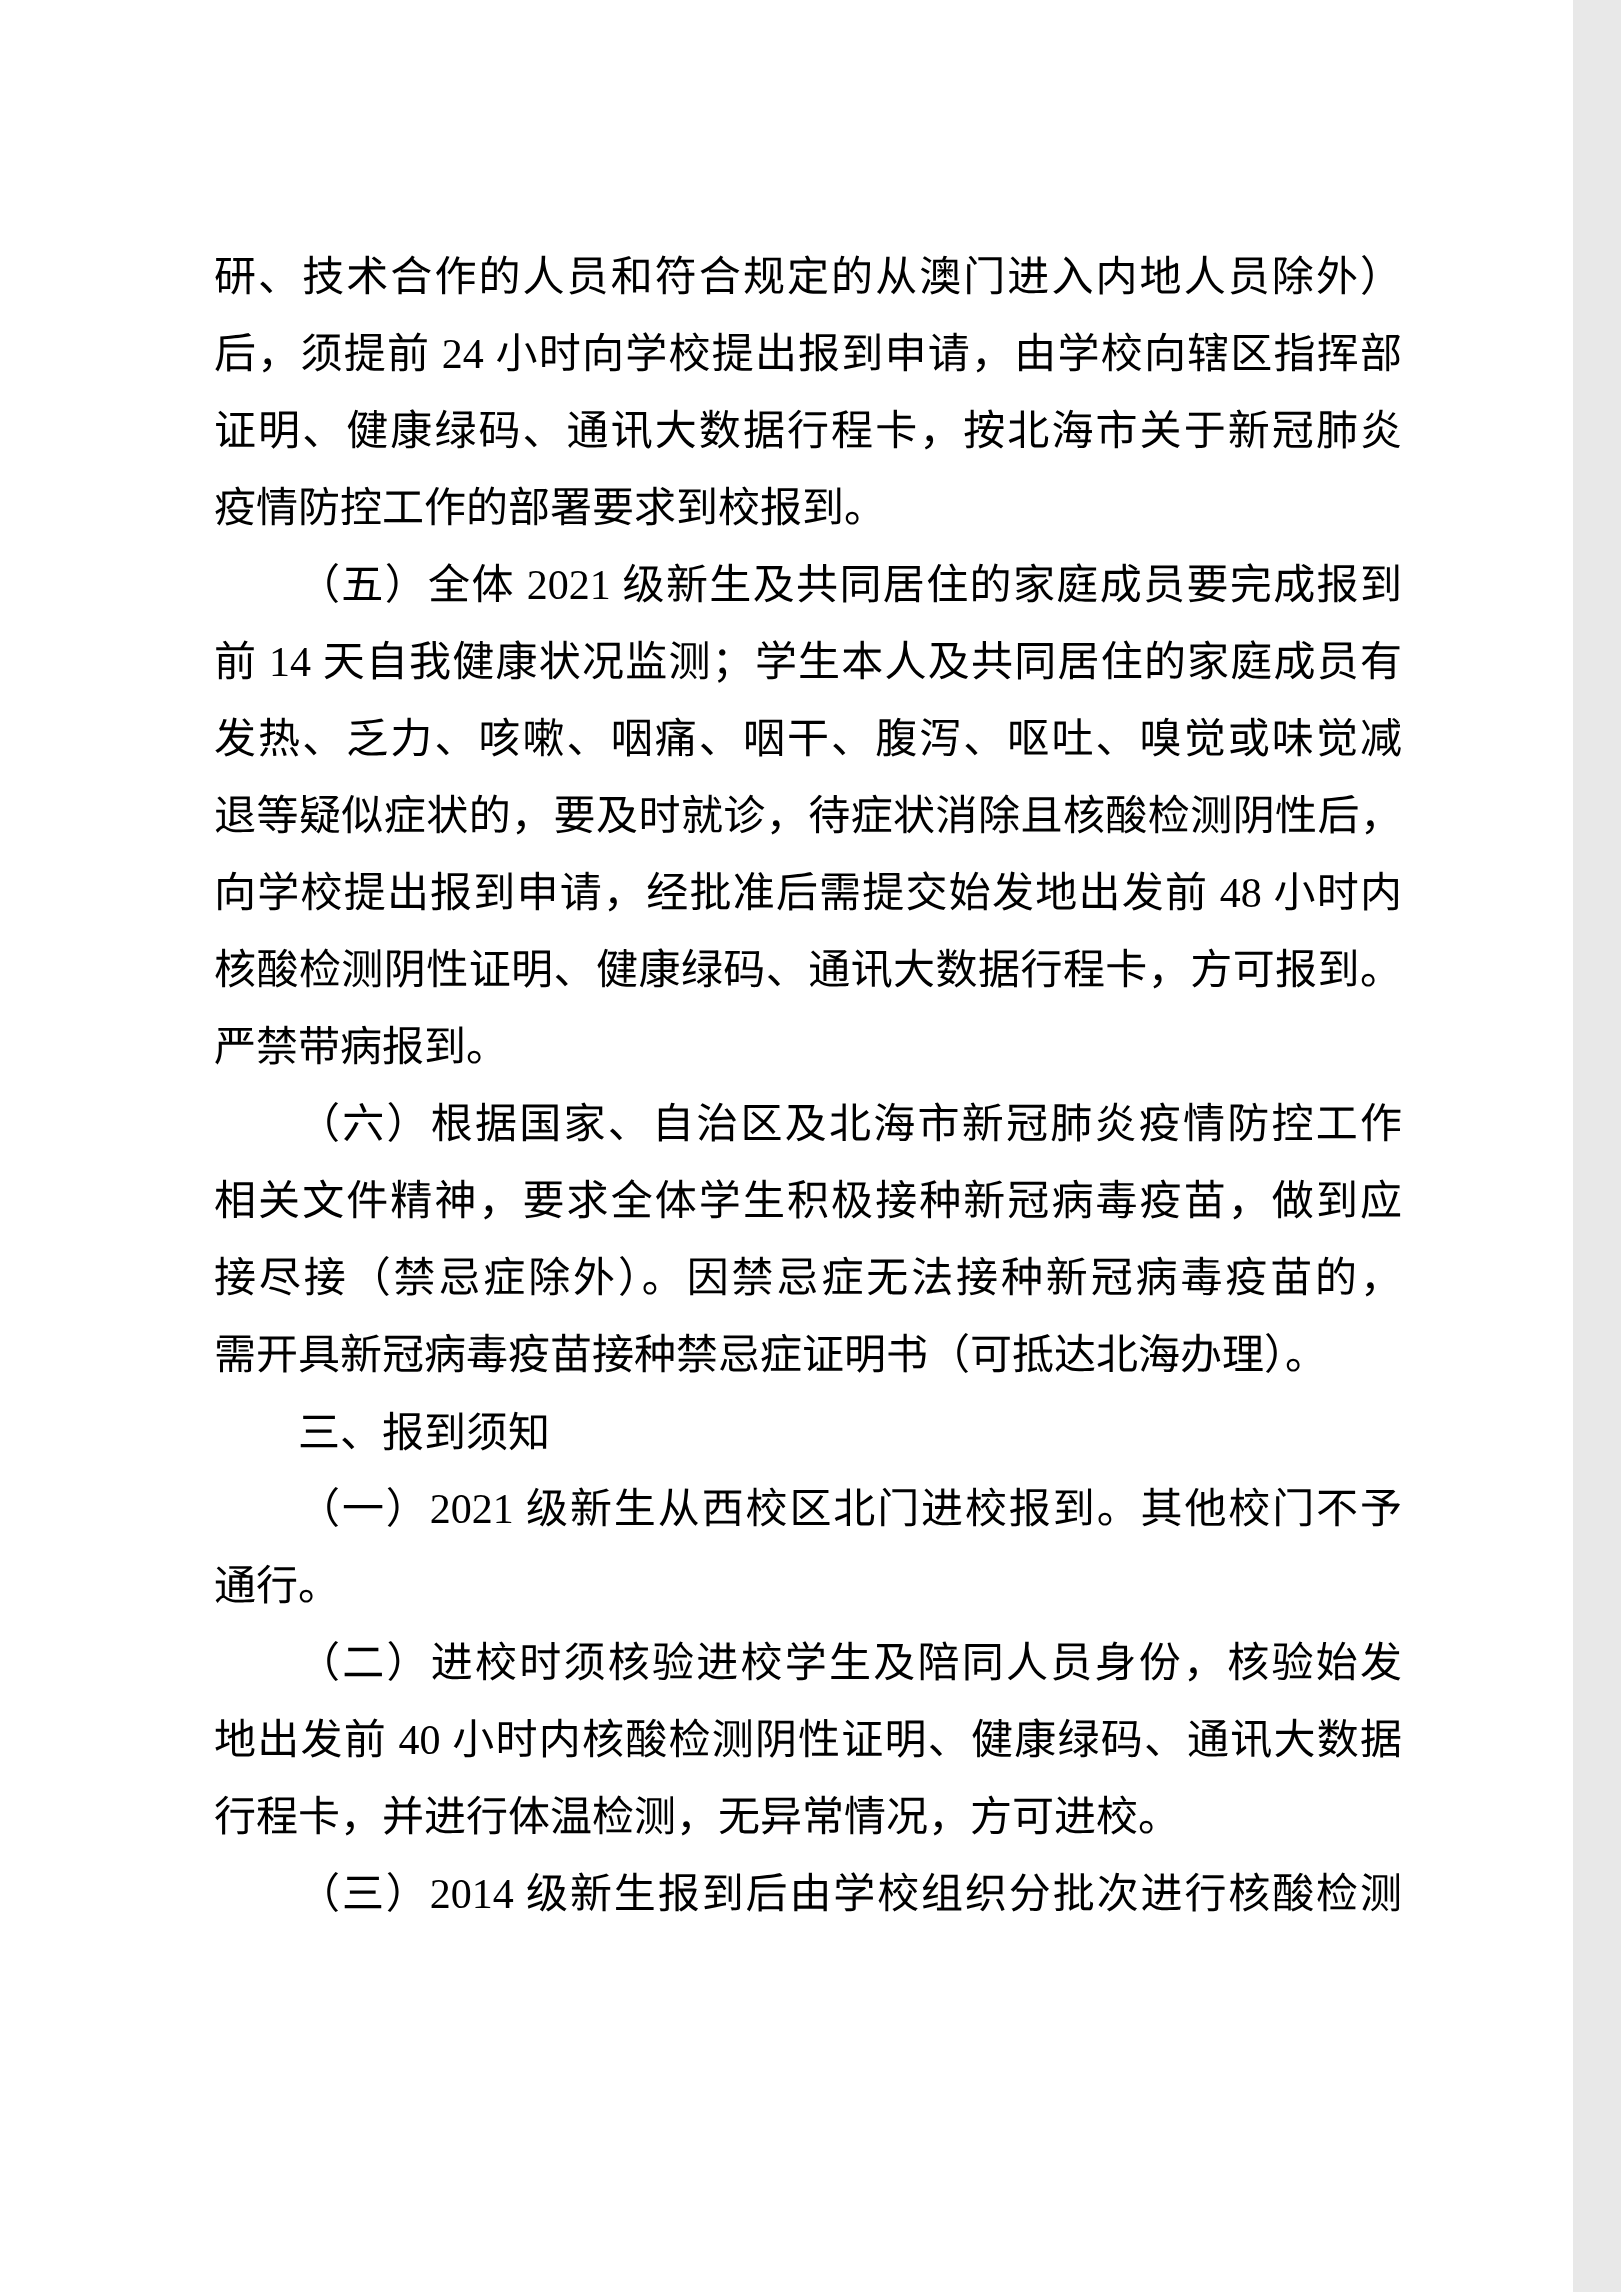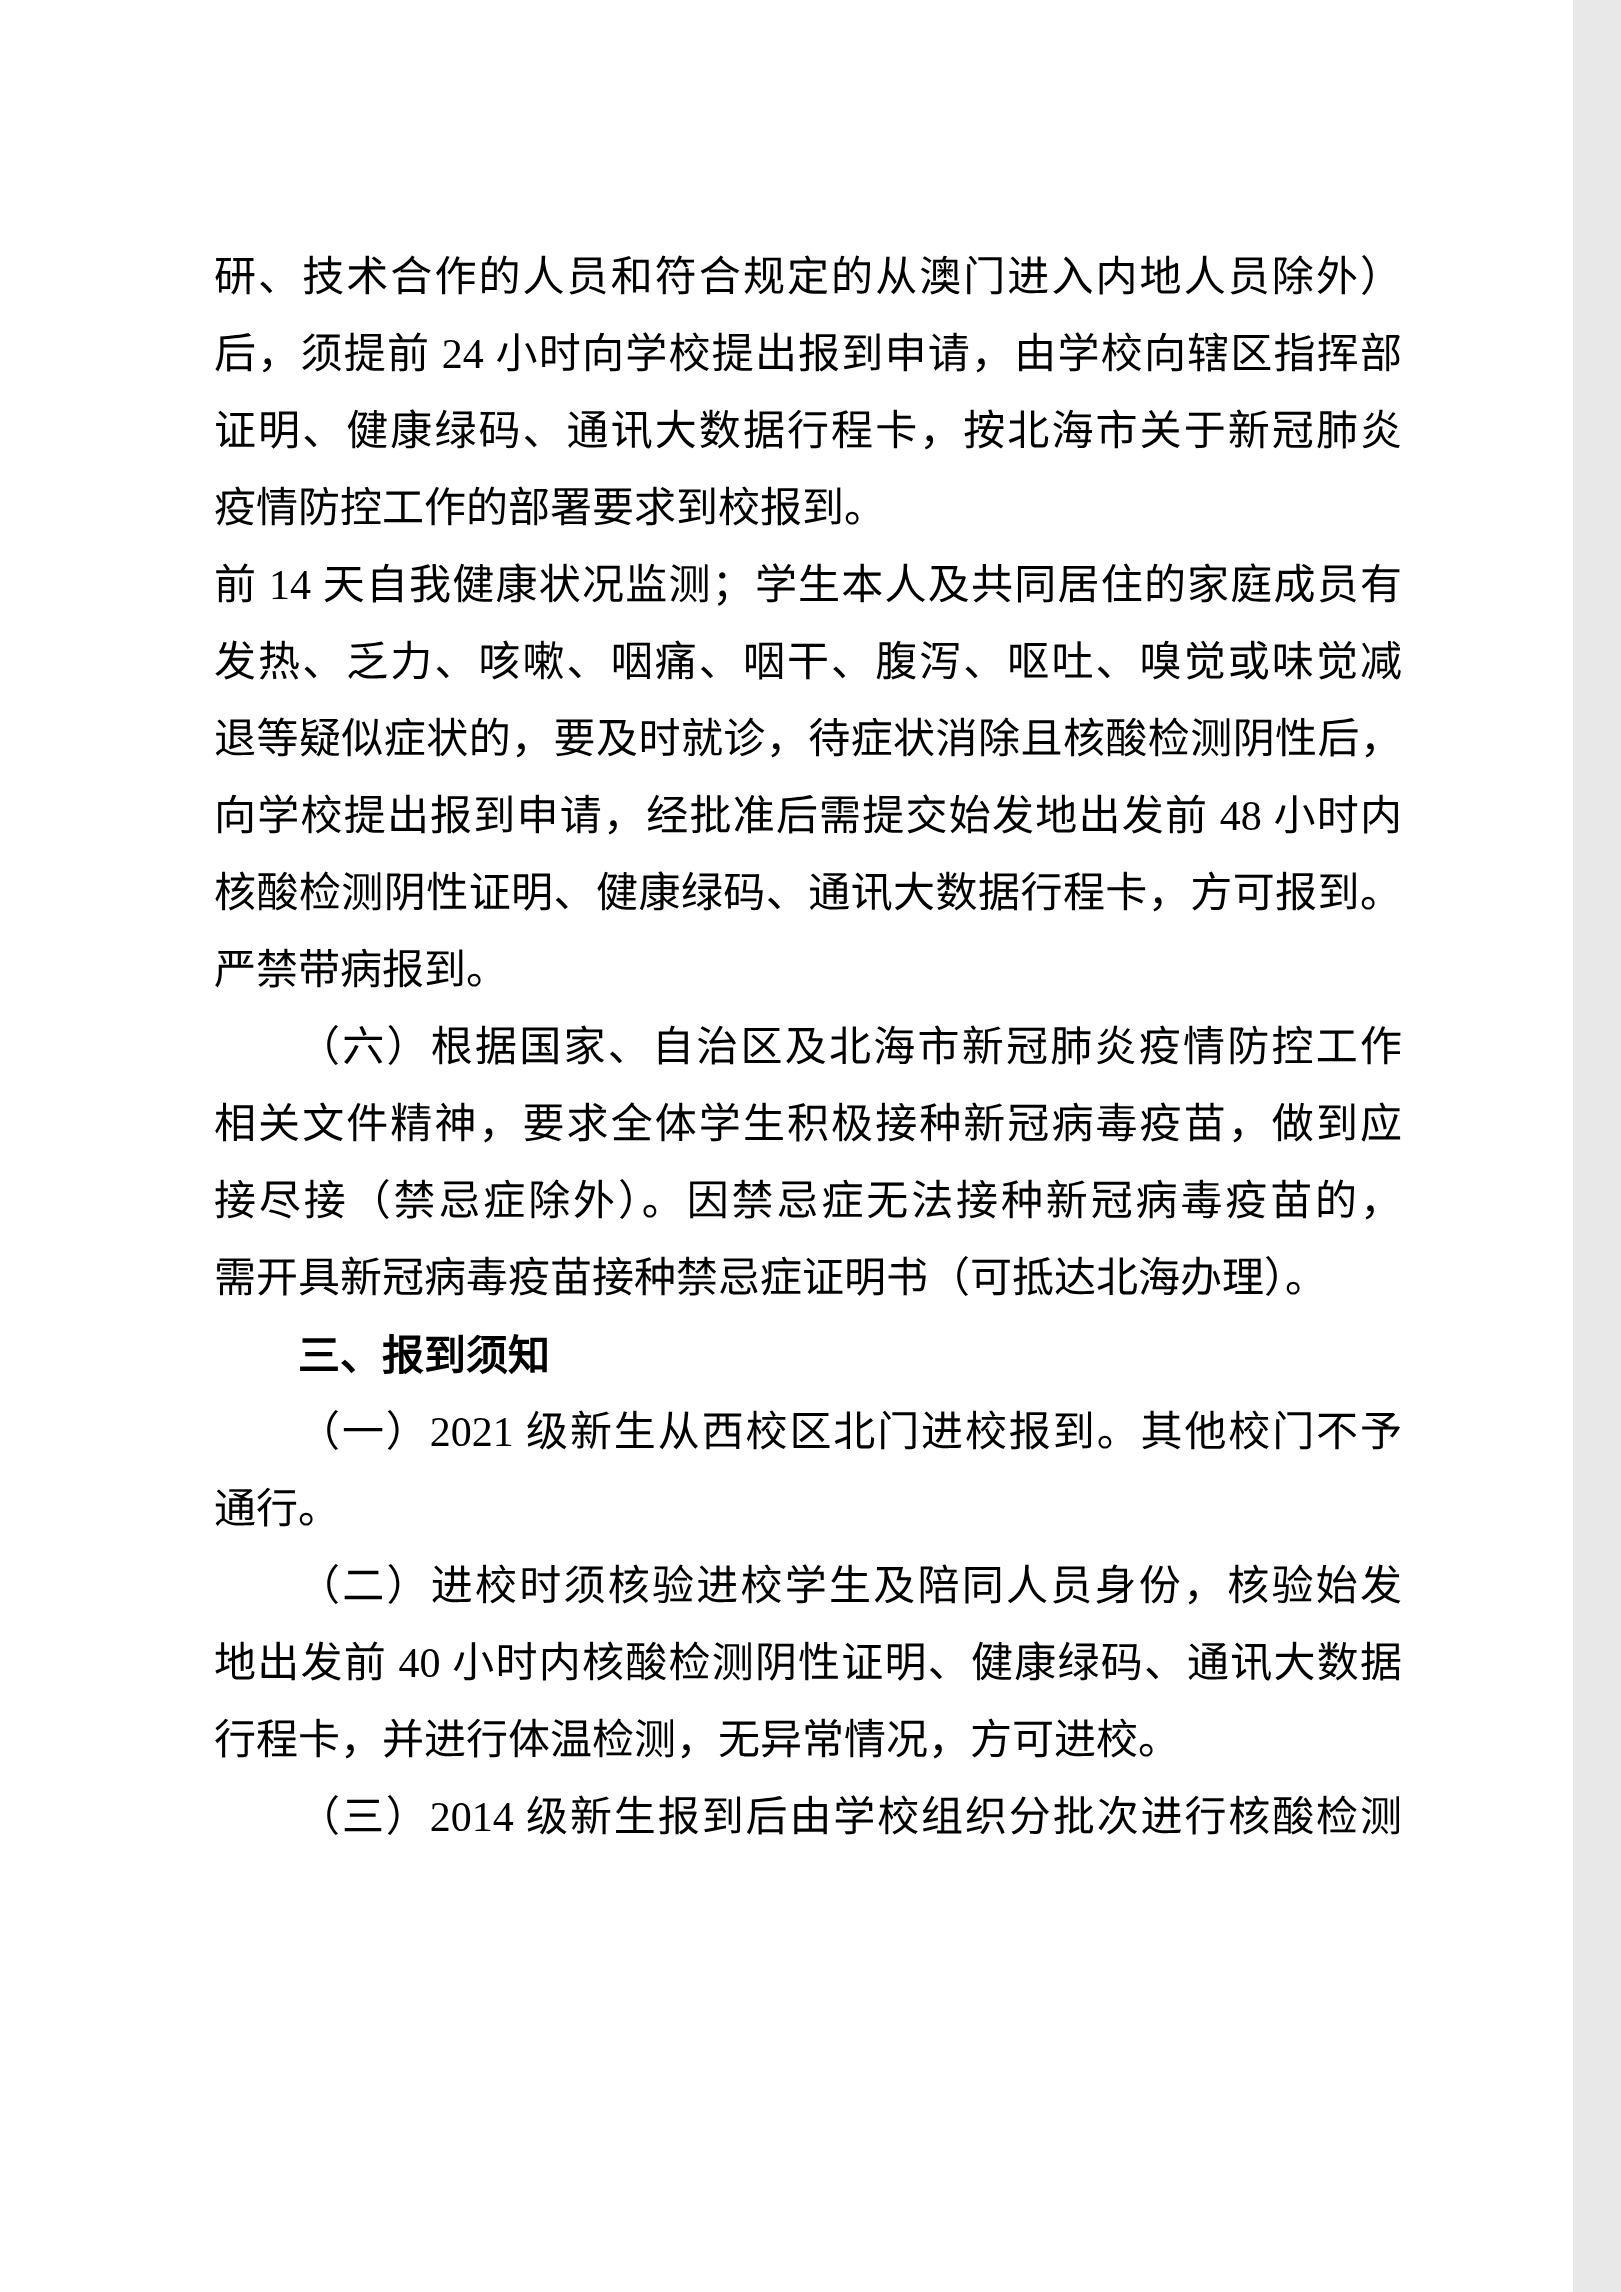--- a/index.html
+++ b/index.html
@@ -34,37 +34,38 @@
   .fill {
     text-align: justify;
     text-align-last: justify;
     text-justify: inter-character;
   }
   
   .indent { text-indent: 2em; }
   
   .heading {
     font-family: "Liberation Sans", "DejaVu Sans", sans-serif;
-    font-weight: bold;
+    font-weight: normal;
   }
 </style>
 </head>
 <body>
 
 <div class="page">
   <div class="textblock">
 
     <div class="para">
       <div class="line fill">研、技术合作的人员和符合规定的从澳门进入内地人员除外）</div>
       <div class="line fill">后，须提前 24 小时向学校提出报到申请，由学校向辖区指挥部</div>
       <div class="line fill">证明、健康绿码、通讯大数据行程卡，按北海市关于新冠肺炎</div>
       <div class="line">疫情防控工作的部署要求到校报到。</div>
     </div>
 
     <div class="para">
+      <div class="line fill indent">（五）全体 2021 级新生及共同居住的家庭成员要完成报到</div>
       <div class="line fill">前 14 天自我健康状况监测；学生本人及共同居住的家庭成员有</div>
       <div class="line fill">发热、乏力、咳嗽、咽痛、咽干、腹泻、呕吐、嗅觉或味觉减</div>
       <div class="line fill">退等疑似症状的，要及时就诊，待症状消除且核酸检测阴性后，</div>
       <div class="line fill">向学校提出报到申请，经批准后需提交始发地出发前 48 小时内</div>
       <div class="line fill">核酸检测阴性证明、健康绿码、通讯大数据行程卡，方可报到。</div>
       <div class="line">严禁带病报到。</div>
     </div>
 
     <div class="para">
       <div class="line fill indent">（六）根据国家、自治区及北海市新冠肺炎疫情防控工作</div>

